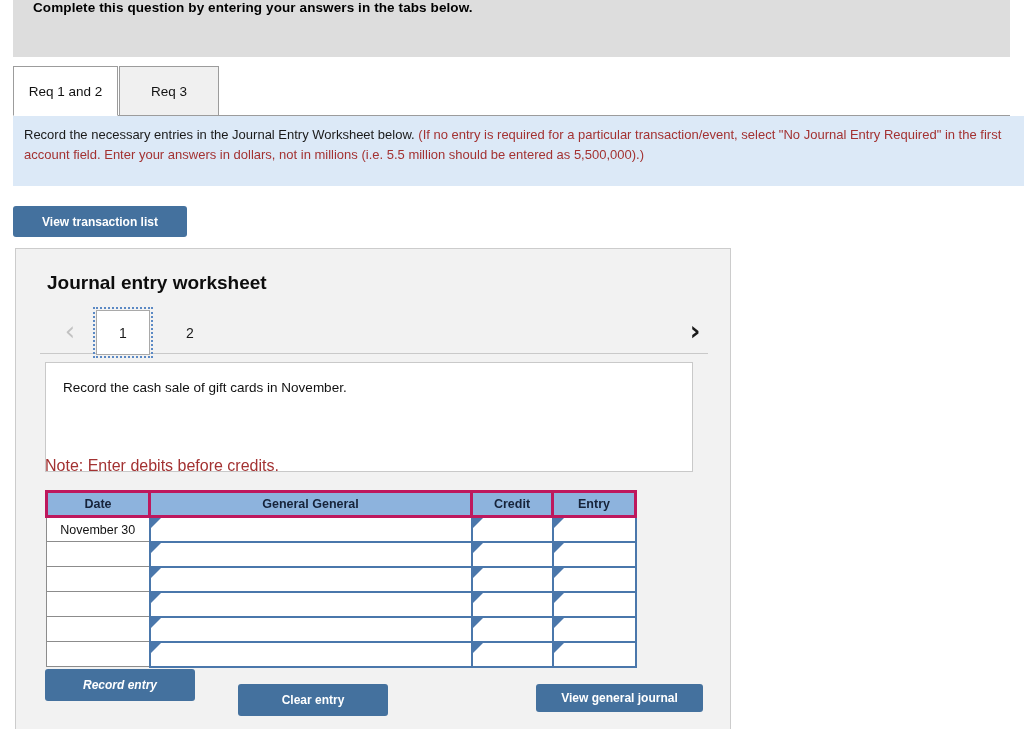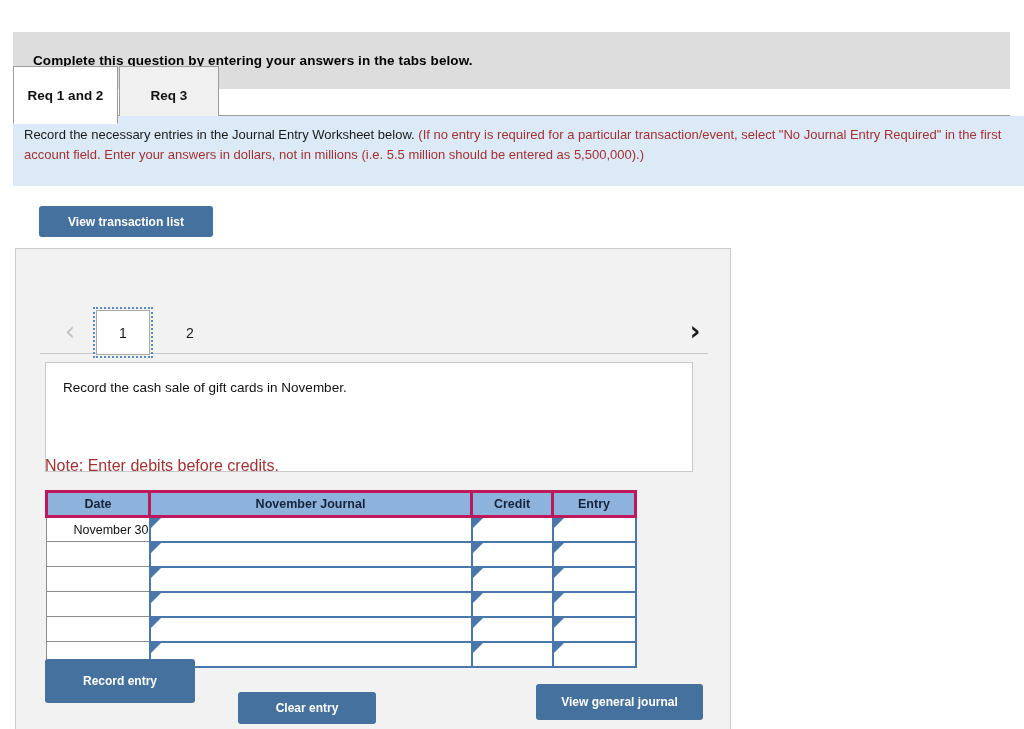--- a/index.html
+++ b/index.html
@@ -10,21 +10,21 @@
     font-family: "Liberation Sans", sans-serif;
     overflow: hidden;
   }
 
   
   .question-banner {
     position: absolute;
     left: 13px; top: 0px;
     width: 997px; height: 57px;
     background: #dddddd;
-    display: flex; align-items: center; margin-top: 32px;
+    display: flex; align-items: flex-start;
   }
   .question-banner-text {
     font-size: 13.5px;
     font-weight: bold;
     color: #000000;
     padding-left: 20px;
     letter-spacing: 0.1px;
   }
 
   
@@ -34,28 +34,27 @@
     width: 997px; height: 50px;
   }
   .tabstrip-baseline {
     position: absolute;
     left: 0; bottom: 0; width: 100%;
     height: 1px; background: #9c9c9c;
   }
   .tab {
     position: absolute;
     top: 0;
-    height: 58px;
+    height: 50px;
     border: 1px solid #9c9c9c;
     display: flex; align-items: center; justify-content: center;
     font-size: 13.5px;
     color: #111111;
     background: #f0f0f0;
     cursor: pointer;
-    font-weight: bold;
   }
   .tab.active {
     background: #ffffff;
     border-bottom: 1px solid #ffffff;
     z-index: 3;
   }
   .tab-0 { left: 0px;   width: 105px; }
   .tab-1 { left: 106px; width: 100px; text-align: center; }
 
   
@@ -79,21 +78,21 @@
     font-weight: bold;
     border: none;
     border-radius: 3px;
     display: flex; align-items: center; justify-content: center;
     cursor: pointer;
     font-family: "Liberation Sans", sans-serif;
   }
   .btn-view-transaction {
     position: absolute;
     left: 13px; top: 206px;
-    width: 174px; height: 31px; margin-left: 26px;
+    width: 174px; height: 31px;
   }
 
   
   .worksheet-panel {
     position: absolute;
     left: 15px; top: 248px;
     width: 716px; height: 490px;
     background: #f2f2f2;
     border: 1px solid #cccccc;
   }
@@ -182,21 +181,20 @@
     border: 3px solid #be185d;
     height: 25px;
     font-size: 12.5px;
     font-weight: bold;
     color: #16233a;
     text-align: center;
   }
   .journal-table td {
     height: 25px;
     padding: 0;
-    text-align: right;
   }
   .col-date    { width: 103px; }
   .col-journal { width: 322px; }
   .col-debit   { width: 81px;  }
   .col-credit  { width: 83px;  }
 
   .cell-date {
     border: 1px solid #8c8c8c;
     background: #ffffff;
     font-size: 12.5px;
@@ -214,23 +212,23 @@
     position: absolute;
     left: 0; top: 0;
     width: 0; height: 0;
     border-top: 5px solid #4a77ab;
     border-right: 5px solid transparent;
     border-bottom: 5px solid transparent;
     border-left: 5px solid #4a77ab;
   }
 
   
-  .btn-record  { position: absolute; left: 29px;  top: 410px; width: 150px; height: 44px; }
-  .btn-clear   { position: absolute; left: 222px; top: 435px; width: 138px; height: 32px; margin-top: 8px; }
-  .btn-journal { position: absolute; left: 520px; top: 435px; width: 167px; height: 36px; }
+  .btn-record  { position: absolute; left: 29px;  top: 420px; width: 150px; height: 32px; font-style: italic; }
+  .btn-clear   { position: absolute; left: 222px; top: 435px; width: 150px; height: 32px; }
+  .btn-journal { position: absolute; left: 520px; top: 435px; width: 167px; height: 28px; }
 </style>
 </head>
 <body>
 
 <div class="question-banner">
   <div class="question-banner-text">Complete this question by entering your answers in the tabs below.</div>
 </div>
 
 <div class="tabstrip">
   <div class="tabstrip-baseline"></div>
@@ -243,20 +241,21 @@
 </div>
 
 <div class="instruction-box">
   <span class="instr-black">Record the necessary entries in the Journal Entry Worksheet below. </span><span class="instr-red">(If no entry is required for a particular transaction/event, select "No Journal Entry Required" in the first account field. Enter your answers in dollars, not in millions (i.e. 5.5 million should be entered as 5,500,000).)</span>
 </div>
 
 <button class="btn btn-view-transaction">View transaction list</button>
 
 <div class="worksheet-panel">
 
+  <div class="worksheet-title">Journal entry worksheet</div>
 
   <div class="pager">
     <div class="pager-baseline"></div>
     <div class="chev chev-prev">‹</div>
     <div class="page-tab selected">
       <span>1</span>
     </div>
     <div class="page-tab plain">
       <span>2</span>
     </div>
@@ -272,21 +271,21 @@
   <table class="journal-table">
     <colgroup>
       <col class="col-date">
         <col class="col-journal">
         <col class="col-debit">
         <col class="col-credit">
     </colgroup>
     <thead>
       <tr>
         <th>Date</th>
-        <th>November Journal</th>
+        <th>General General</th>
         <th>Credit</th>
         <th>Entry</th>
       </tr>
     </thead>
     <tbody>
       <tr>
         <td class="cell-date">November 30</td>
         <td class="cell-input"></td>
         <td class="cell-input"></td>
         <td class="cell-input"></td>

